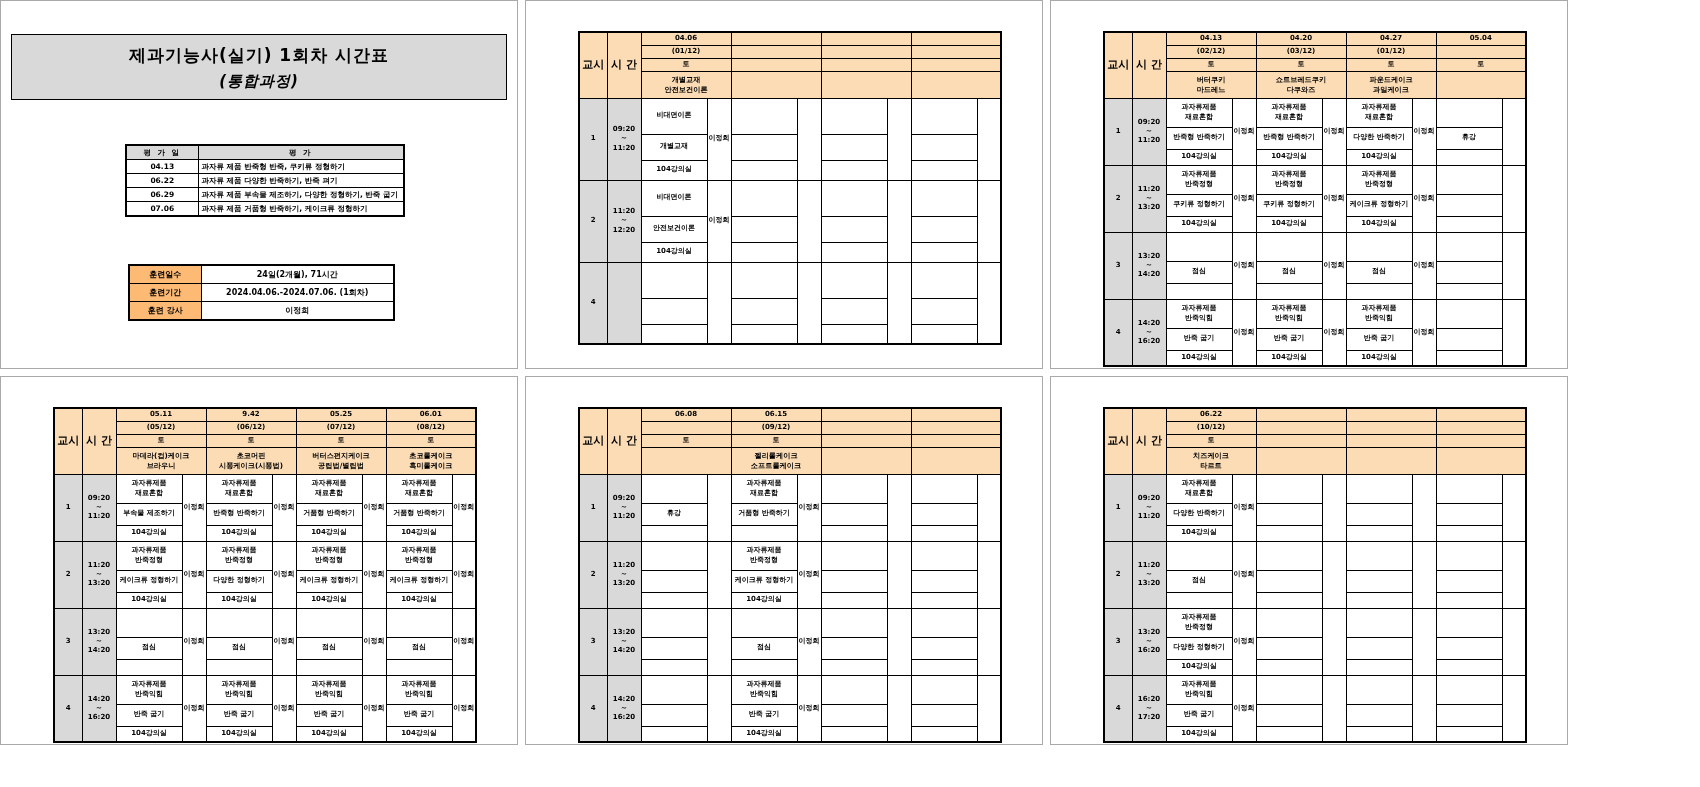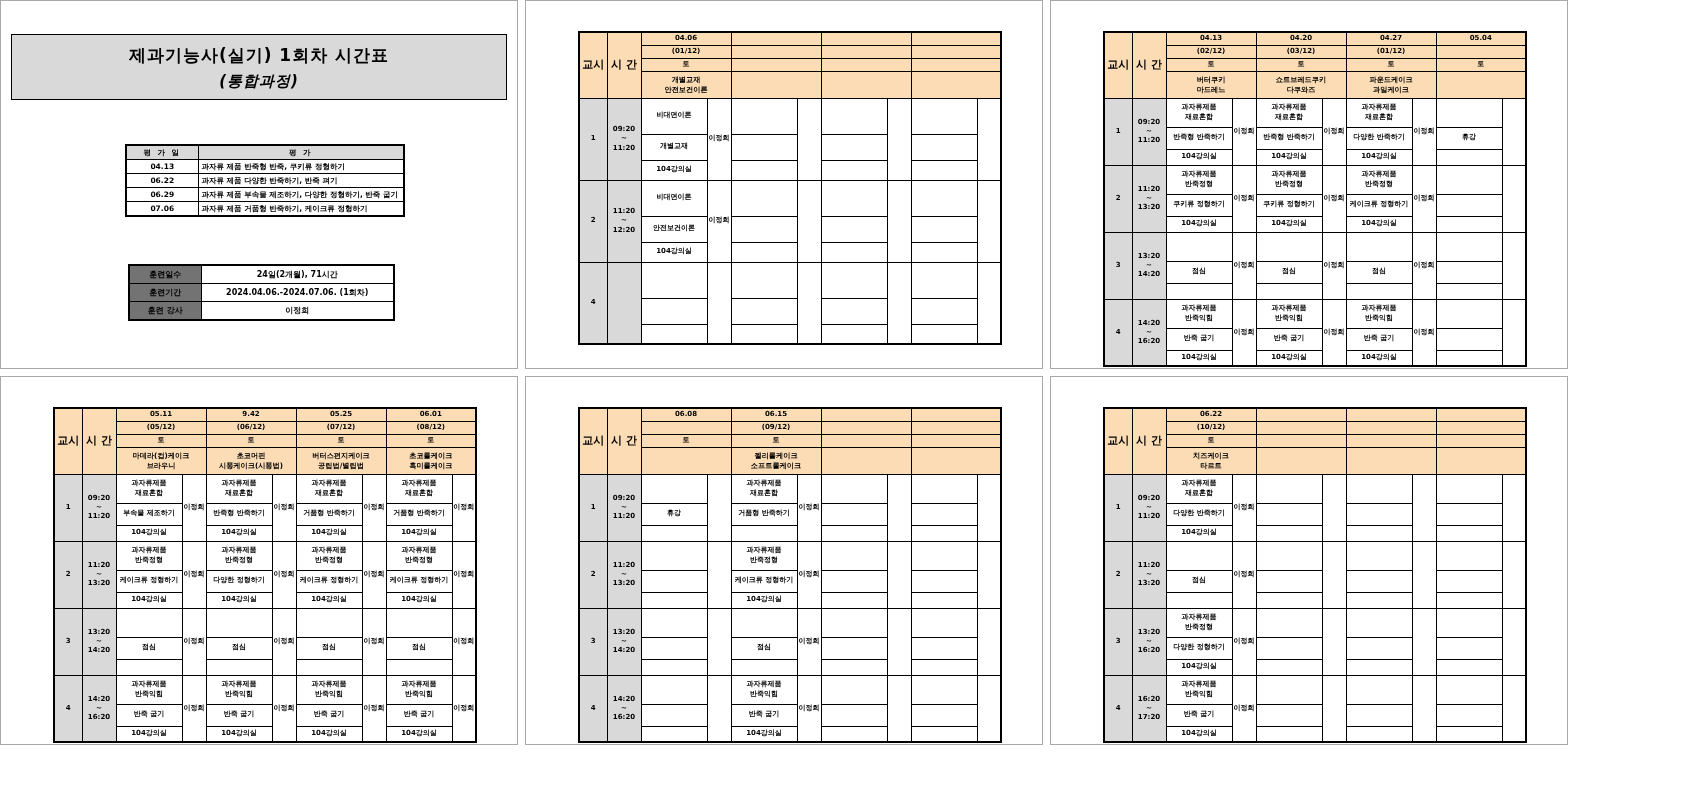--- a/index.html
+++ b/index.html
@@ -22,21 +22,21 @@
   table.doc{border-collapse:collapse;position:absolute;table-layout:fixed;}
   table.doc td{border:1px solid #000;font-weight:bold;vertical-align:middle;
                padding:0 3px;overflow:hidden;}
   .eval{left:124px;top:143px;border:2px solid #000;}
   .eval td{font-size:7.5px;height:13px;margin-left:32px;}
   .eval .hd{background:#d9d9d9;text-align:center;letter-spacing:2px;}
   .eval .dt{text-align:center;}
   .eval .ct{text-align:left;}
   .info{left:127px;top:263px;border:2px solid #000;}
   .info td{font-size:8px;height:17px;text-align:center;}
-  .info .lb{background:#737373;}
+  .info .lb{background:#fdba74;}
 
   
   table.sched{border-collapse:collapse;border:2px solid #000;position:absolute;
               left:52px;top:30px;table-layout:fixed;}
   table.sched td{border:1px solid #000;font-size:7px;font-weight:bold;text-align:center;
                  vertical-align:middle;padding:0;white-space:pre-line;line-height:1.3;
                  overflow:hidden;}
   .sched .hd{background:var(--peach,#fbdcb5);}
   .sched .corner{background:var(--peach,#fbdcb5);font-size:11px;}
   .sched .plabel,.sched .tlabel{background:#d9d9d9;}

